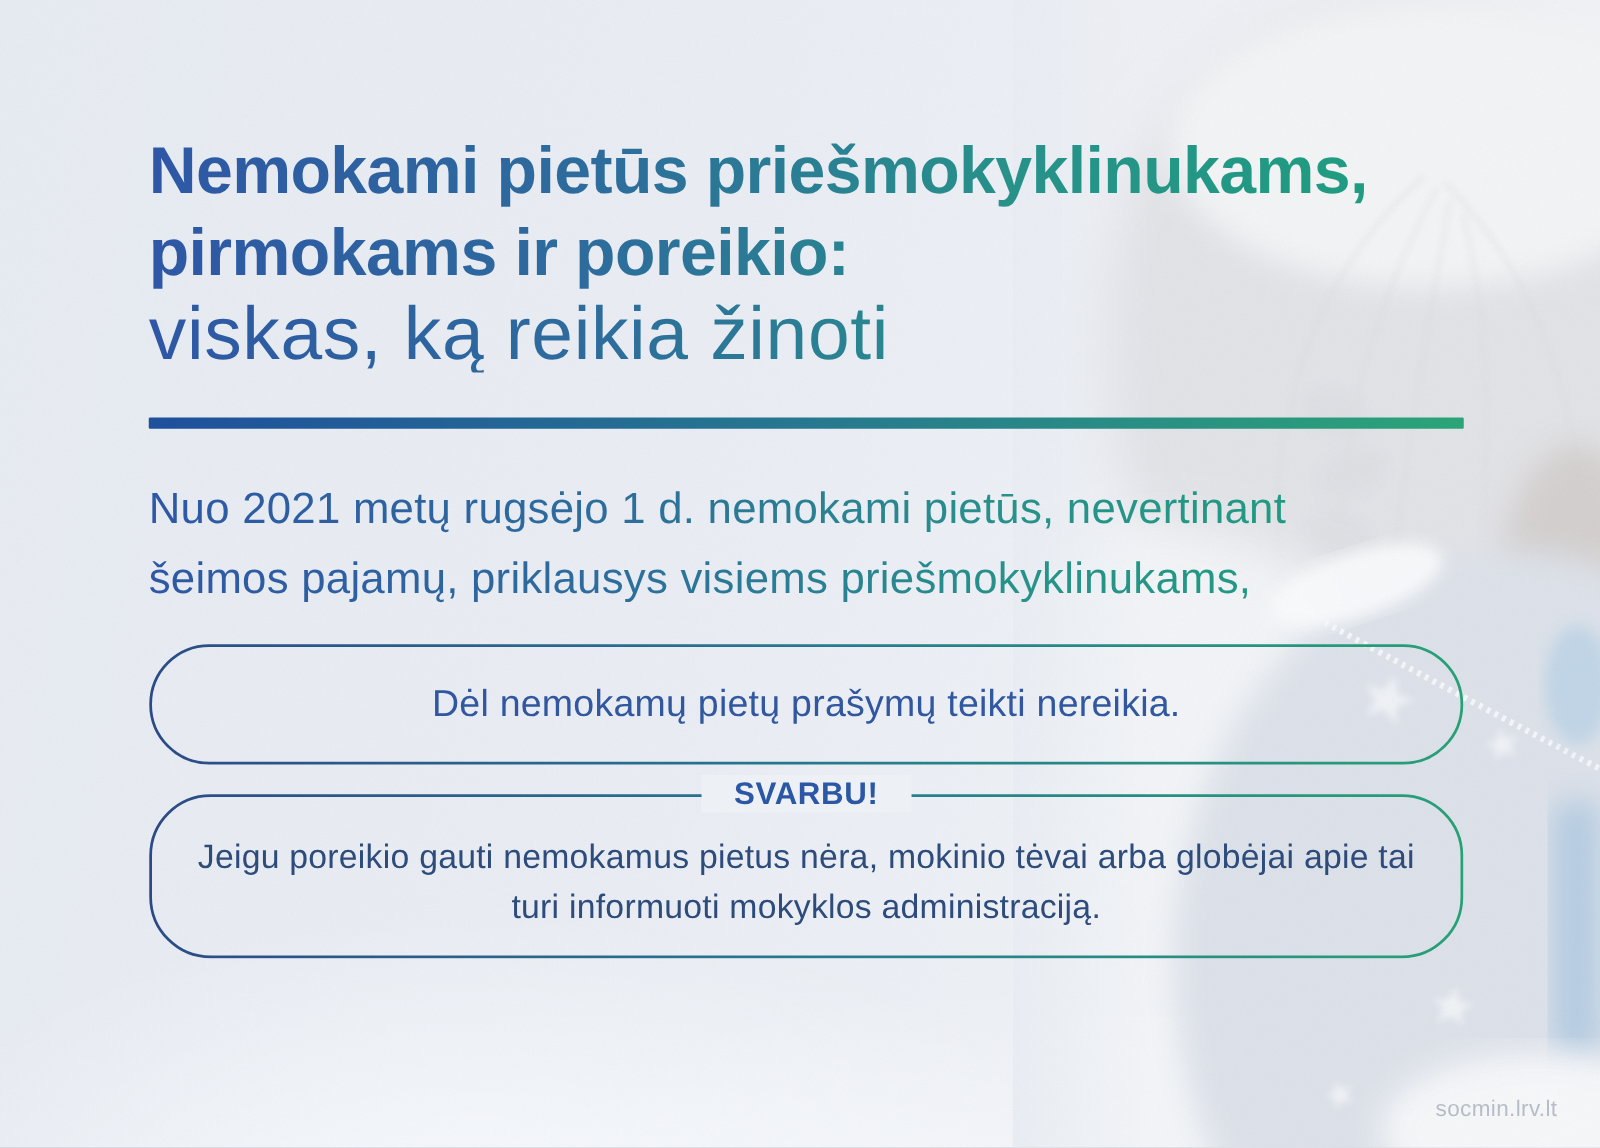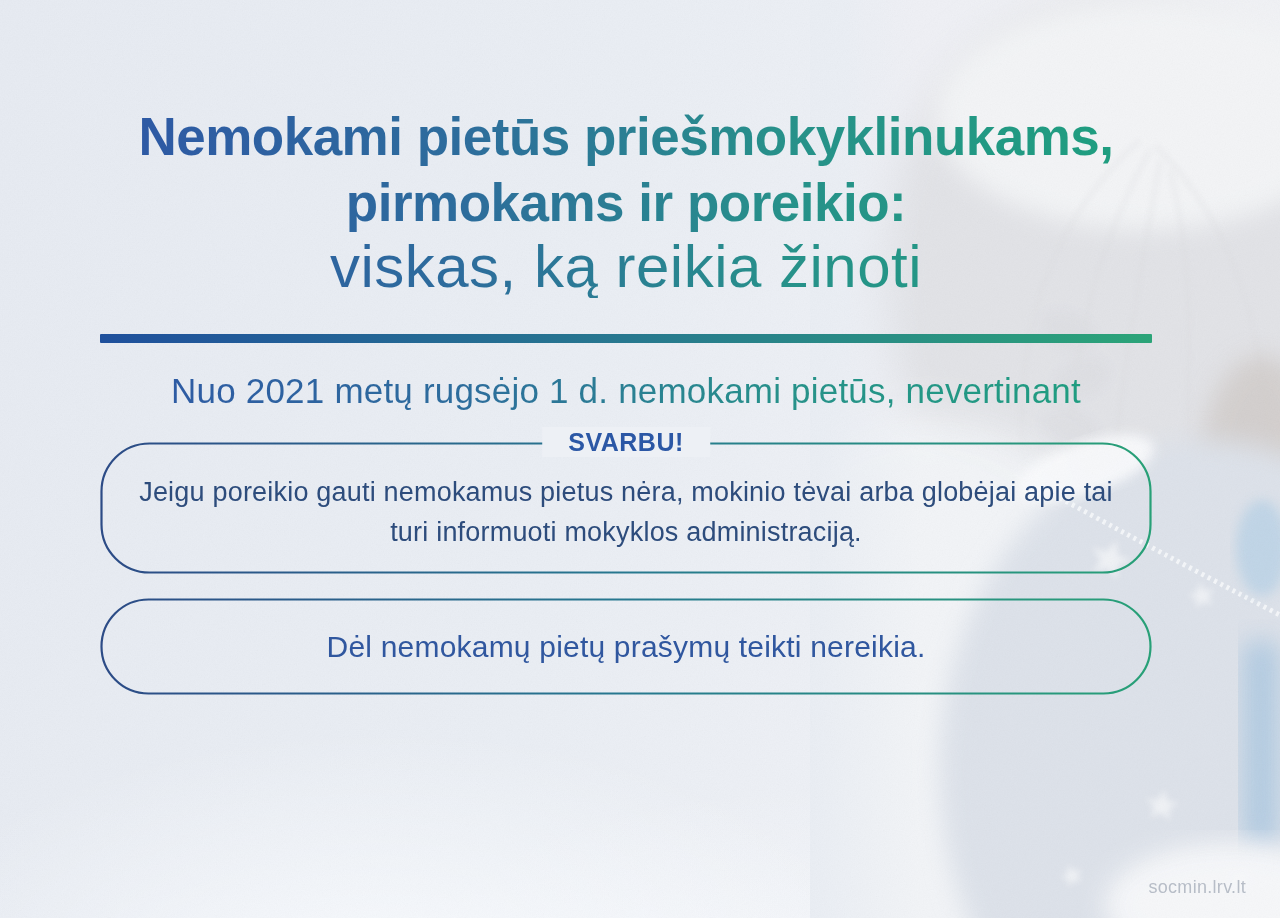--- a/index.html
+++ b/index.html
@@ -9,42 +9,42 @@
     overflow:hidden;
     font-family:"Liberation Sans", sans-serif;
     background:
       radial-gradient(ellipse 820px 420px at 30% 108%, rgba(250,252,255,.95) 0%, rgba(250,252,255,0) 62%),
       radial-gradient(ellipse 700px 400px at 62% 112%, rgba(248,250,253,.85) 0%, rgba(248,250,253,0) 60%),
       linear-gradient(100deg, #e7ebf2 0%, #eaeef4 45%, #eff1f6 75%, #f2f4f8 100%);
   }
   .photo-layer{position:absolute;top:0;right:0;width:470px;height:918px;z-index:1;}
   .noise-layer{position:absolute;top:0;left:0;width:1280px;height:918px;z-index:2;pointer-events:none;}
   .content{
-    position:absolute;left:100px;top:0;width:1052px;z-index:3;
-    text-align:center;
+    position:absolute;left:119px;top:0;width:1052px;z-index:3;
+    text-align:left;
   }
   .grad-text{color:#28789a;}
   @supports ((-webkit-background-clip:text) or (background-clip:text)){
     .grad-text{
       background-image:linear-gradient(90deg,#2e57a5 0%,#2d6d9c 35%,#27918a 65%,#1e9f7e 100%);
       -webkit-background-clip:text;background-clip:text;color:transparent;
     }
   }
   .title-block{margin-top:104px;}
   .title-line{
     font-size:53px;font-weight:800;letter-spacing:-0.5px;line-height:66px;
   }
   .subtitle-line{
     font-size:60px;font-weight:300;letter-spacing:0.5px;line-height:62px;
   }
   .divider{
     margin-top:36px;height:9px;width:1052px;border-radius:1px;
     background:linear-gradient(90deg,#1f509c 0%,#27788f 50%,#2ba478 100%);
   }
-  .intro{margin-top:20px;}
+  .intro{margin-top:36px;}
   .intro-line{
     font-size:35px;font-weight:300;line-height:56px;letter-spacing:0.2px;
   }
   .pill-box{position:relative;width:1052px;}
   .pill-box svg.border-svg{position:absolute;top:0;left:0;display:block;}
   .box-notice{margin-top:24px;height:97px;}
   .box-notice .box-text{
     position:absolute;left:0;top:0;width:100%;height:100%;
     display:flex;align-items:center;justify-content:center;
     font-size:30px;font-weight:300;color:#30579f;letter-spacing:0.2px;
@@ -155,51 +155,52 @@
     <div class="title-block">
       <div class="title-line grad-text">Nemokami pietūs priešmokyklinukams,</div>
       <div class="title-line grad-text">pirmokams ir poreikio:</div>
       <div class="subtitle-line grad-text">viskas, ką reikia žinoti</div>
     </div>
 
     <div class="divider"></div>
 
     <div class="intro">
       <div class="intro-line grad-text">Nuo 2021 metų rugsėjo 1 d. nemokami pietūs, nevertinant</div>
+      <div class="intro-line grad-text">šeimos pajamų, priklausys visiems priešmokyklinukams,</div>
+    </div>
+
+    <div class="pill-box box-notice">
+      <svg class="border-svg" width="1052" height="97" viewBox="0 0 1052 97" aria-hidden="true">
+        <defs>
+          <linearGradient id="boxGrad1" x1="0" y1="0" x2="1" y2="0">
+            <stop offset="0" stop-color="#2c4b86"></stop>
+            <stop offset="0.5" stop-color="#27788f"></stop>
+            <stop offset="1" stop-color="#28a077"></stop>
+          </linearGradient>
+        </defs>
+        <rect x="1.5" y="1.5" width="1049" height="94" rx="47" fill="none" stroke="url(#boxGrad1)" stroke-width="2.2"></rect>
+      </svg>
+      <div class="box-text">Dėl nemokamų pietų prašymų teikti nereikia.</div>
     </div>
 
     <div class="pill-box box-important">
       <svg class="border-svg" width="1052" height="132" viewBox="0 0 1052 132" aria-hidden="true">
         <defs>
           <linearGradient id="boxGrad2" x1="0" y1="0" x2="1" y2="0">
             <stop offset="0" stop-color="#2c4b86"></stop>
             <stop offset="0.5" stop-color="#27788f"></stop>
             <stop offset="1" stop-color="#28a077"></stop>
           </linearGradient>
         </defs>
         <rect x="1.5" y="1.5" width="1049" height="129" rx="48" fill="none" stroke="url(#boxGrad2)" stroke-width="2.2"></rect>
       </svg>
       <div class="box-label">SVARBU!</div>
       <div class="box-body">
         <div class="box-line">Jeigu poreikio gauti nemokamus pietus nėra, mokinio tėvai arba globėjai apie tai</div>
         <div class="box-line">turi informuoti mokyklos administraciją.</div>
       </div>
     </div>
 
-    <div class="pill-box box-notice">
-      <svg class="border-svg" width="1052" height="97" viewBox="0 0 1052 97" aria-hidden="true">
-        <defs>
-          <linearGradient id="boxGrad1" x1="0" y1="0" x2="1" y2="0">
-            <stop offset="0" stop-color="#2c4b86"></stop>
-            <stop offset="0.5" stop-color="#27788f"></stop>
-            <stop offset="1" stop-color="#28a077"></stop>
-          </linearGradient>
-        </defs>
-        <rect x="1.5" y="1.5" width="1049" height="94" rx="47" fill="none" stroke="url(#boxGrad1)" stroke-width="2.2"></rect>
-      </svg>
-      <div class="box-text">Dėl nemokamų pietų prašymų teikti nereikia.</div>
-    </div>
-
   </div>
 
   <div class="watermark">socmin.lrv.lt</div>
 
 </div>
 
 </body></html>

